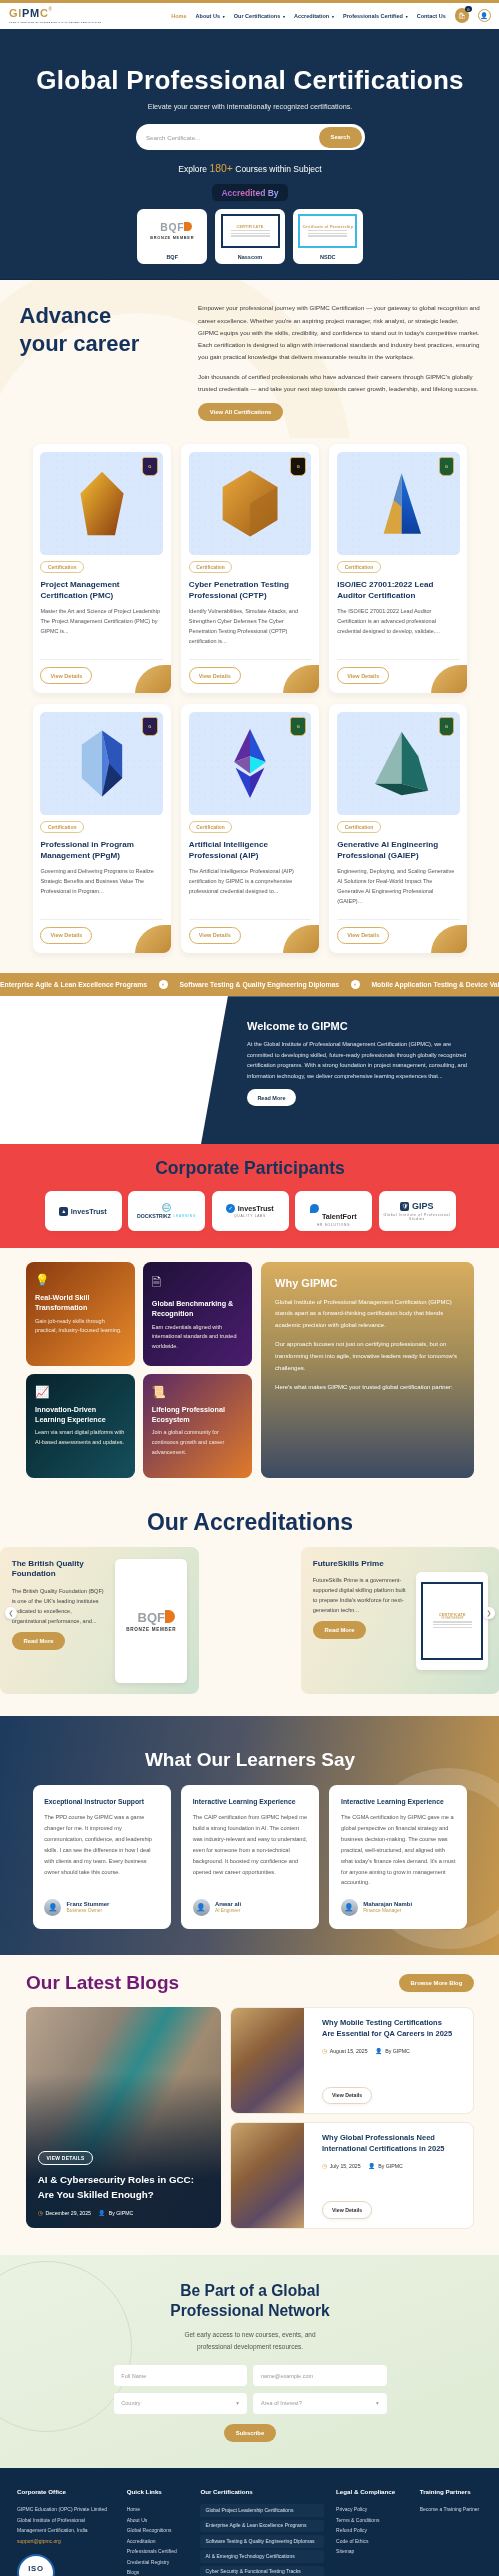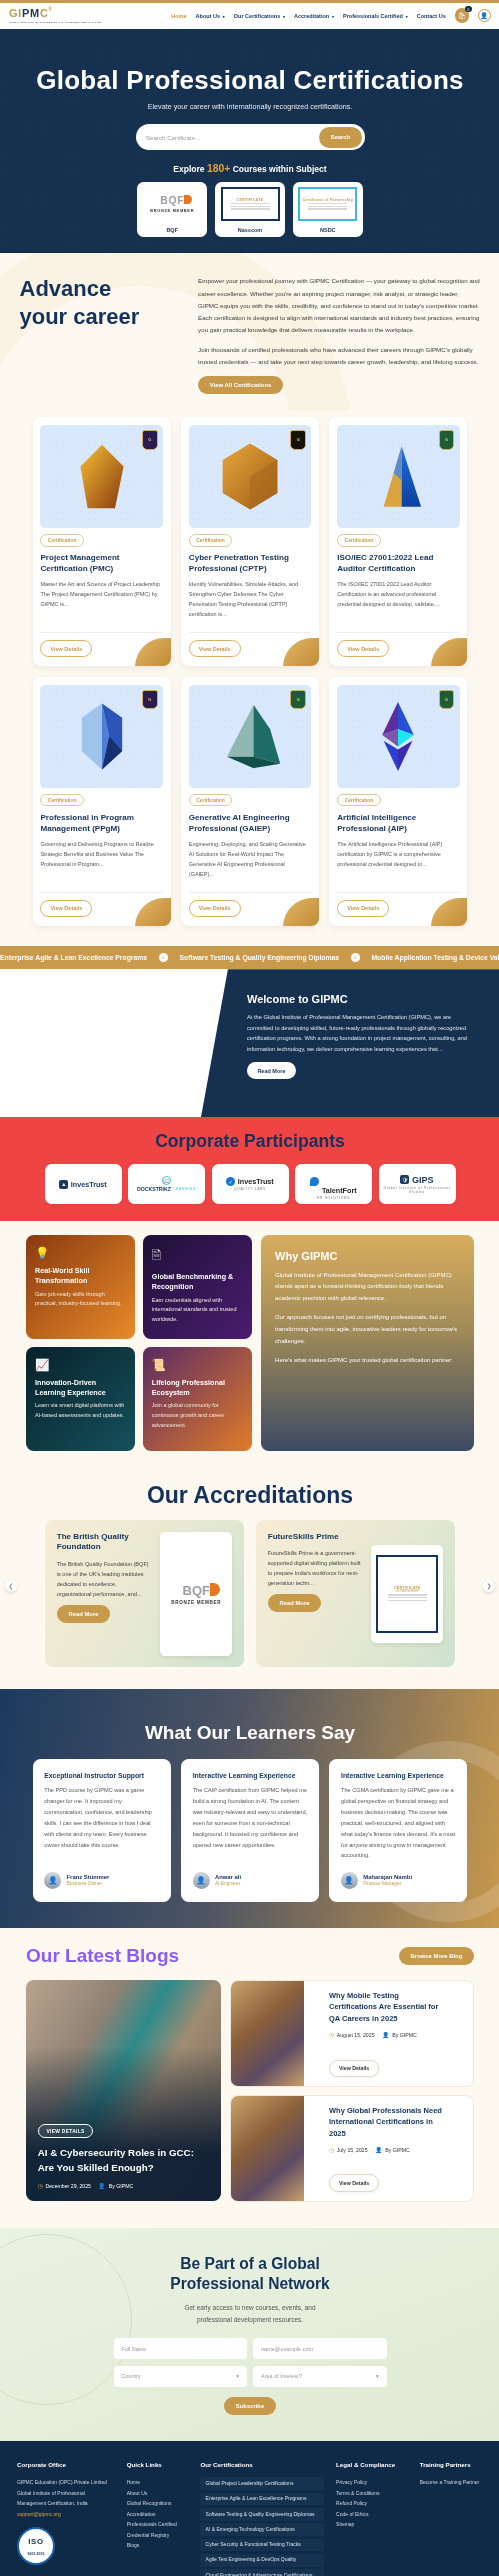--- a/index.html
+++ b/index.html
@@ -25,21 +25,21 @@
   .user-btn { width:13px; height:13px; border-radius:50%; border:1px solid #C79A4B; color:#C79A4B; display:flex; align-items:center; justify-content:center; font-size:6.5px; background:#fff; }
 
   
   .hero { background:#16314F; background-image:radial-gradient(#1d3a5c 0.7px, transparent 0.7px); background-size:9px 9px; padding:36px 0 15.6px; text-align:center; }
   .hero h1 { color:#fff; font-size:26px; font-weight:bold; letter-spacing:0.3px; }
   .hero .sub { color:#e8e8e8; font-size:7.2px; margin-top:6.5px; }
   .searchbar { width:229px; margin:13px auto 0; background:#fff; border-radius:19.5px; height:26px; display:flex; align-items:center; padding:2.6px 2.6px 2.6px 10.4px; }
   .searchbar input { border:none; outline:none; flex:1; font-size:6.2px; color:#333; font-family:"Liberation Sans",sans-serif; background:transparent; }
   .searchbar input::placeholder { color:#999; }
   .search-btn { background:#C79A4B; color:#fff; border:none; border-radius:13px; height:21px; padding:0 11.7px; font-size:5.9px; font-weight:bold; cursor:pointer; }
-  .explore { color:#fff; font-size:8.5px; font-weight:bold; margin-top:13px; }
+  .explore { color:#fff; font-size:8.5px; font-weight:normal; margin-top:13px; }
   .explore .hl { color:#E0A13D; font-size:10.4px; }
   .accredited-pill { display:inline-block; margin-top:10.4px; background:#0C1F35; border-radius:5.2px; padding:3.3px 9px; font-size:8.5px; font-weight:bold;
       background-clip:padding-box; }
   .accredited-pill span { background:linear-gradient(90deg,#a86ae0,#e06ab8,#8fb0ff); -webkit-background-clip:text; background-clip:text; color:transparent; }
   .accr-cards { display:flex; justify-content:center; gap:7.8px; margin-top:7.8px; }
   .accr-card { width:70px; height:55px; background:#fff; border-radius:6.5px; padding:3.9px; display:flex; flex-direction:column; align-items:center; justify-content:space-between; }
   .accr-img { width:62px; height:36px; border-radius:2.6px; display:flex; flex-direction:column; align-items:center; justify-content:center; overflow:hidden; }
   .bqf-logo .bqf-word { font-size:10.4px; font-weight:bold; color:#9aa0a6; letter-spacing:0.7px; position:relative; }
   .bqf-swoosh { position:absolute; right:-7.8px; top:0; width:7.8px; height:9px; background:#E8761A; border-radius:0 7.8px 7.8px 0; }
   .bqf-member { font-size:3.9px; font-weight:bold; color:#333; letter-spacing:0.7px; margin-top:2px; }
@@ -107,21 +107,21 @@
   .tile.t2 { background:linear-gradient(135deg,#1F1038,#4A1D6E); }
   .tile.t3 { background:linear-gradient(135deg,#07222B,#15505C); }
   .tile.t4 { background:linear-gradient(135deg,#5B2A63,#E07B2A); }
   .why { flex:1; border-radius:7.8px; background:linear-gradient(180deg,#D9AD5E 0%,#9F8A58 45%,#3C4A63 100%); padding:14.3px 14.3px; color:#fff; }
   .why h3 { font-size:11px; font-weight:bold; margin-bottom:7.8px; }
   .why p { font-size:6px; line-height:1.95; margin-bottom:7.8px; color:#fdfdfd; }
 
   
   .accrs { background:#FDF9F0; padding:11.7px 0 22px; position:relative; }
   .accrs h2 { text-align:center; color:#14325B; font-size:23px; font-weight:bold; margin-bottom:10.4px; }
-  .accr-row { display:flex; justify-content:center; gap:12px; }
+  .accr-row { display:flex; justify-content:space-between; gap:12px; }
   .accr-big { width:199px; border-radius:7.8px; background:linear-gradient(120deg,#F8ECD6 0%,#E6E9D2 55%,#CDE2CF 100%); padding:11.7px; display:flex; gap:7.8px; }
   .accr-big .txt { flex:1; }
   .accr-big h4 { color:#14325B; font-size:8.1px; font-weight:bold; line-height:1.35; margin-bottom:5.2px; }
   .accr-big p { color:#444; font-size:5.6px; line-height:1.8; margin-bottom:6.5px; }
   .accr-photo { width:72px; height:124px; background:#fff; border-radius:5.2px; display:flex; align-items:center; justify-content:center; box-shadow:0 2px 5.2px rgba(0,0,0,.08); }
   .accr-photo.short { height:98px; align-self:center; }
   .bqf-big { text-align:center; }
   .bqf-big .bqf-word { font-size:13px; color:#9aa0a6; font-weight:bold; position:relative; display:inline-block; }
   .bqf-big .bqf-swoosh { width:10.4px; height:13px; right:-10.4px; }
   .bqf-big .bqf-member { font-size:4.6px; }
@@ -137,36 +137,36 @@
   .t-card h4 { color:#14325B; font-size:6.8px; font-weight:bold; margin-bottom:6.5px; }
   .t-card p { color:#555; font-size:5.6px; line-height:1.95; flex:1; }
   .t-author { display:flex; align-items:center; gap:5.2px; margin-top:10.4px; }
   .avatar { width:17px; height:17px; border-radius:50%; background:linear-gradient(180deg,#cfd8e2,#8d9aa8); display:flex; align-items:center; justify-content:center; font-size:7.8px; color:#44566b; }
   .t-name { color:#14325B; font-size:5.9px; font-weight:bold; }
   .t-role { color:#C79A4B; font-size:4.9px; margin-top:1.3px; }
 
   
   .blogs { background:#FDF9F0; padding:17px 26px 26px; }
   .blogs-head { display:flex; align-items:center; justify-content:space-between; margin-bottom:13px; }
-  .blogs-head h2 { color:#8b5cf6; font-size:19px; font-weight:bold; }
+  .blogs-head h2 { color:#701a75; font-size:19px; font-weight:bold; }
   .blog-grid { display:flex; gap:9px; }
   .blog-feat { width:195px; height:221px; border-radius:7.8px; position:relative; overflow:hidden; background:
       linear-gradient(180deg, rgba(22,48,79,0) 30%, rgba(13,30,52,.94) 78%),
       linear-gradient(120deg,#b9a48e 0%,#8f8274 30%,#2E8B8B 45%,#a08b72 60%,#6e6154 100%); }
   .blog-feat-content { position:absolute; left:11.7px; right:11.7px; bottom:11.7px; }
   .pill-outline-w { display:inline-block; border:0.7px solid #fff; color:#fff; border-radius:9px; padding:3.3px 7.8px; font-size:4.9px; font-weight:bold; letter-spacing:0.3px; cursor:pointer; background:rgba(255,255,255,.08); }
   .blog-feat h3 { color:#fff; font-size:9.8px; font-weight:bold; line-height:1.5; margin-top:7.8px; }
   .meta { display:flex; align-items:center; gap:7.8px; margin-top:7.8px; }
   .meta .m { display:flex; align-items:center; gap:2.6px; font-size:5.2px; }
   .meta.light .m { color:#fff; }
   .meta .mi { color:#E0A13D; font-size:5.9px; }
   .blog-side { flex:1; display:flex; flex-direction:column; gap:7.8px; }
   .blog-card { background:#fff; border:0.7px solid #f0e8da; border-radius:7.8px; display:flex; overflow:hidden; height:107px; }
   .blog-thumb { width:73px; flex:0 0 73px; background:linear-gradient(140deg,#c9a46b 0%,#8a5f3a 40%,#5d4a63 70%,#caa06a 100%); }
-  .blog-body { padding:9px 25px; display:flex; flex-direction:column; }
+  .blog-body { padding:9px 18px; display:flex; flex-direction:column; }
   .blog-body h4 { color:#14325B; font-size:7.5px; font-weight:bold; line-height:1.55; }
   .blog-body .meta .m { color:#333; }
   .blog-body .view { margin-top:auto; align-self:flex-start; border:0.7px solid #e4d7bd; color:#333; background:#fff; border-radius:10.4px; padding:4.6px 9px; font-size:5.2px; font-weight:bold; cursor:pointer; box-shadow:0 1.3px 3.3px rgba(0,0,0,.05); }
 
   
   .cta { background:linear-gradient(160deg,#EAF2E2 0%,#DFEBD5 100%); padding:26px 0 26px; text-align:center; position:relative; overflow:hidden; }
   .cta::before { content:""; position:absolute; left:-39px; top:6.5px; width:169px; height:169px; border-radius:50%; border:0.7px solid #cfe0c2; }
   .cta h2 { color:#14325B; font-size:15.6px; font-weight:bold; line-height:1.3; }
   .cta .sub { color:#555; font-size:6.5px; line-height:1.8; margin-top:7.8px; }
   .cta-form { width:273px; margin:13px auto 0; display:grid; grid-template-columns:1fr 1fr; gap:6.5px; position:relative; z-index:2; }
@@ -222,20 +222,21 @@
   </header>
 
   <section class="hero">
     <h1>Global Professional Certifications</h1>
     <div class="sub">Elevate your career with internationally recognized certifications.</div>
     <div class="searchbar">
       <input placeholder="Search Certificate..." style="">
       <button class="search-btn">Search</button>
     </div>
     <div class="explore"><span>Explore </span><span class="hl">180+</span><span> Courses within Subject</span></div>
+    <div><span class="accredited-pill"><span>Accredited By</span></span></div>
     <div class="accr-cards">
       <div class="accr-card">
         <div class="accr-img bqf-logo">
           <div class="bqf-word"><span>BQF</span><span class="bqf-swoosh"></span></div>
           <div class="bqf-member">BRONZE MEMBER</div>
         </div>
         <div class="accr-name">BQF</div>
       </div>
       <div class="accr-card">
         <div class="accr-img">
@@ -348,47 +349,47 @@
       </div>
       <span class="tag-pill">Certification</span>
       <div class="course-title">Professional in Program Management (PPgM)</div>
       <div class="course-desc">Governing and Delivering Programs to Realize Strategic Benefits and Business Value The Professional in Program...</div>
       <div class="course-foot"><button class="btn-outline">View Details</button><span class="corner"></span></div>
     </div>
 
     <div class="course-card">
       <div class="course-img">
         <svg viewBox="0 0 100 100" aria-hidden="true">
-            <polygon points="55,6 18,78 55,78" fill="#8FB8B2"></polygon>
-            <polygon points="55,6 55,78 92,88 78,40" fill="#1F6B66"></polygon>
-            <polygon points="18,78 55,78 92,88 55,94" fill="#145049"></polygon>
-          </svg>
-        <span class="badge b-green">G</span>
-      </div>
-      <span class="tag-pill">Certification</span>
-      <div class="course-title">Generative AI Engineering Professional (GAIEP)</div>
-      <div class="course-desc">Engineering, Deploying, and Scaling Generative AI Solutions for Real-World Impact The Generative AI Engineering Professional (GAIEP)...</div>
-      <div class="course-foot"><button class="btn-outline">View Details</button><span class="corner"></span></div>
-    </div>
-
-    <div class="course-card">
-      <div class="course-img">
-        <svg viewBox="0 0 100 100" aria-hidden="true">
             <polygon points="50,2 28,48 50,40" fill="#5B2D9E"></polygon>
             <polygon points="50,2 72,48 50,40" fill="#2450D8"></polygon>
             <polygon points="28,48 50,40 50,64" fill="#7E55A8"></polygon>
             <polygon points="72,48 50,40 50,64" fill="#19E8F2"></polygon>
             <polygon points="30,56 50,98 50,68" fill="#2B3FD0"></polygon>
             <polygon points="70,56 50,98 50,68" fill="#3A2BB0"></polygon>
           </svg>
         <span class="badge b-green">G</span>
       </div>
       <span class="tag-pill">Certification</span>
       <div class="course-title">Artificial Intelligence Professional (AIP)</div>
       <div class="course-desc">The Artificial Intelligence Professional (AIP) certification by GIPMC is a comprehensive professional credential designed to...</div>
+      <div class="course-foot"><button class="btn-outline">View Details</button><span class="corner"></span></div>
+    </div>
+
+    <div class="course-card">
+      <div class="course-img">
+        <svg viewBox="0 0 100 100" aria-hidden="true">
+            <polygon points="55,6 18,78 55,78" fill="#8FB8B2"></polygon>
+            <polygon points="55,6 55,78 92,88 78,40" fill="#1F6B66"></polygon>
+            <polygon points="18,78 55,78 92,88 55,94" fill="#145049"></polygon>
+          </svg>
+        <span class="badge b-green">G</span>
+      </div>
+      <span class="tag-pill">Certification</span>
+      <div class="course-title">Generative AI Engineering Professional (GAIEP)</div>
+      <div class="course-desc">Engineering, Deploying, and Scaling Generative AI Solutions for Real-World Impact The Generative AI Engineering Professional (GAIEP)...</div>
       <div class="course-foot"><button class="btn-outline">View Details</button><span class="corner"></span></div>
     </div>
   </section>
 
   <div class="marquee">
     <span class="m-item">Enterprise Agile &amp; Lean Excellence Programs</span>
     <span class="m-dot">⏸</span>
     <span class="m-item">Software Testing &amp; Quality Engineering Diplomas</span>
     <span class="m-dot">⏸</span>
     <span class="m-item">Mobile Application Testing &amp; Device Validation</span>

